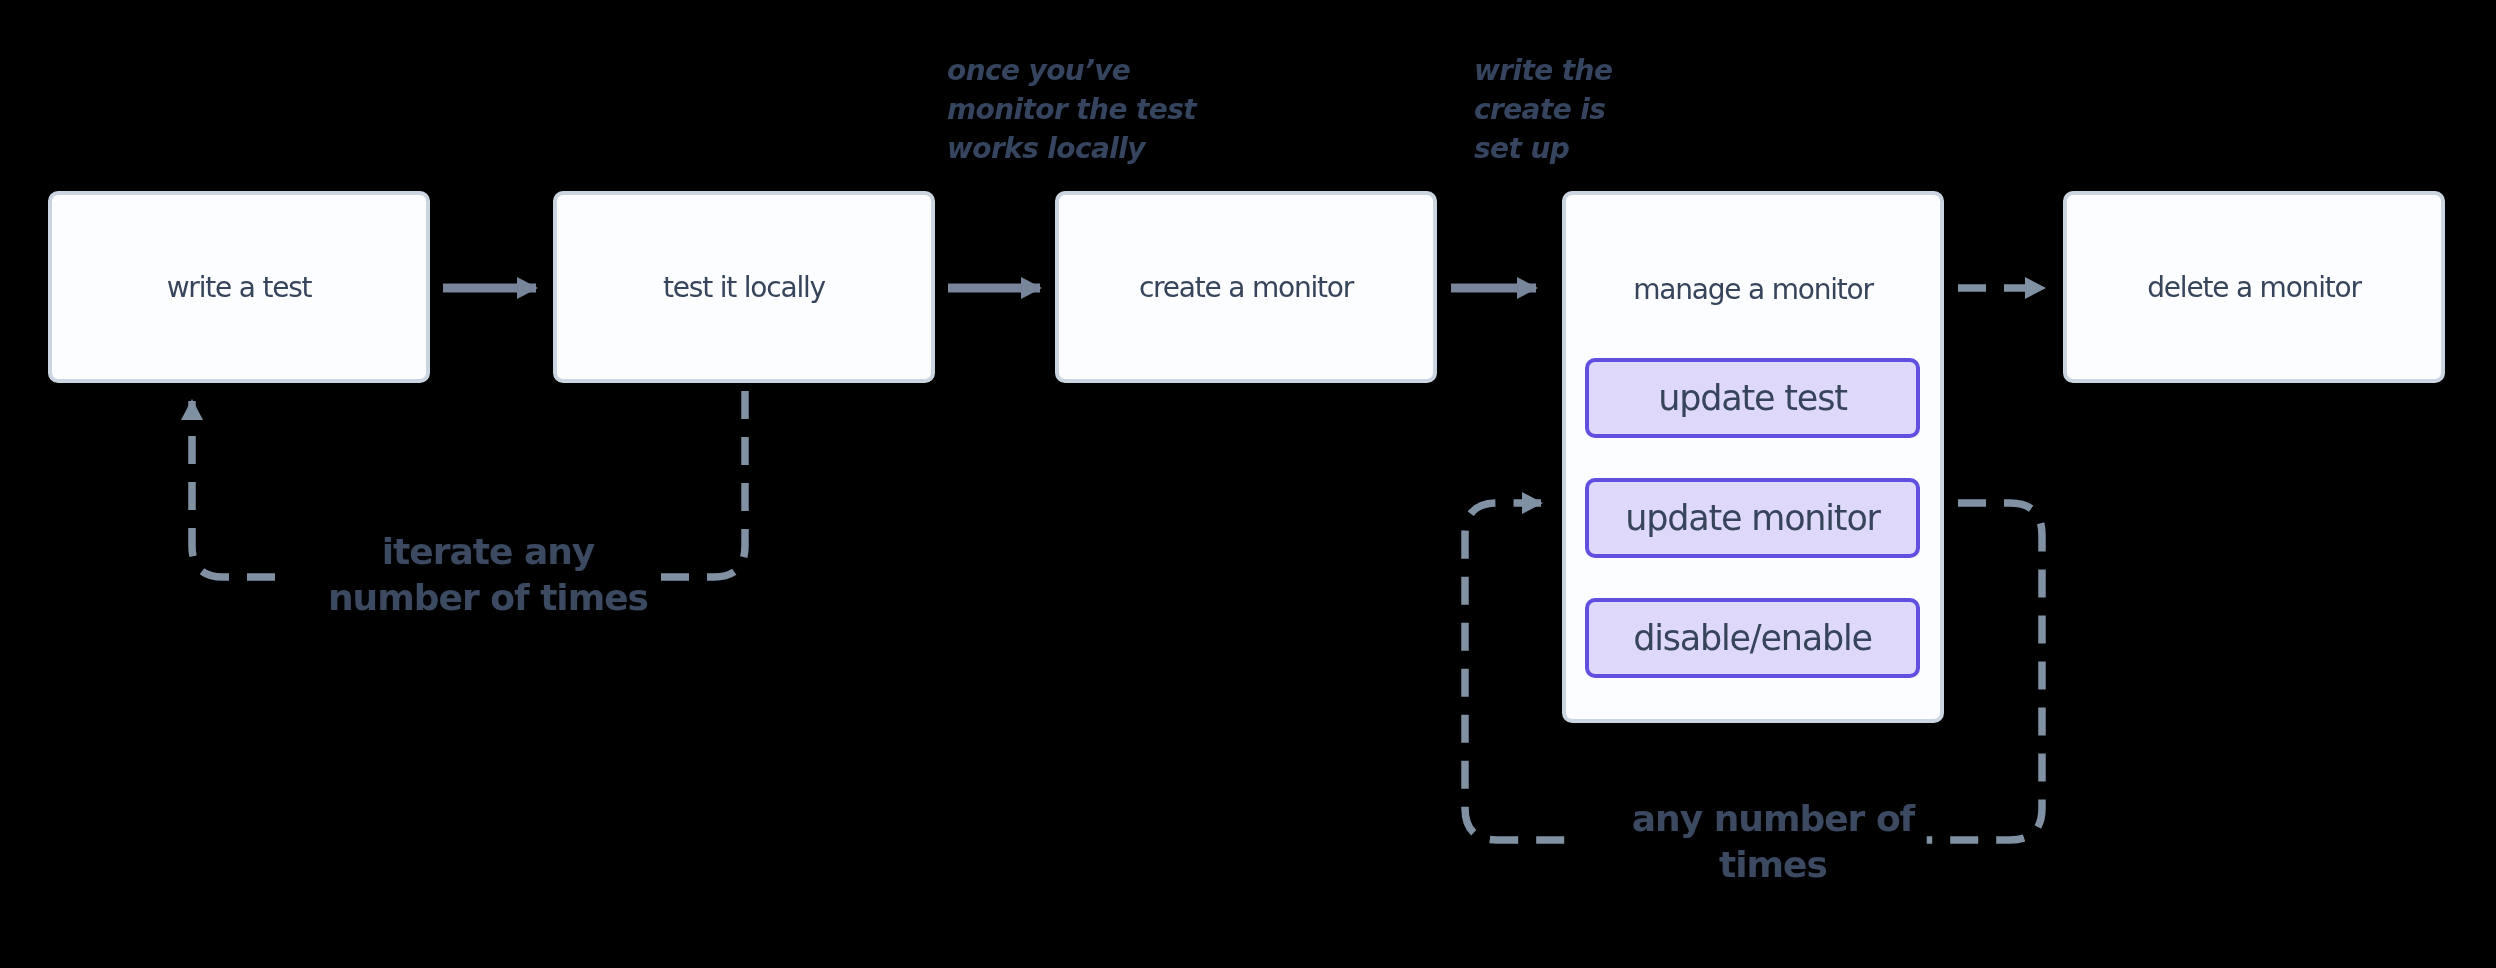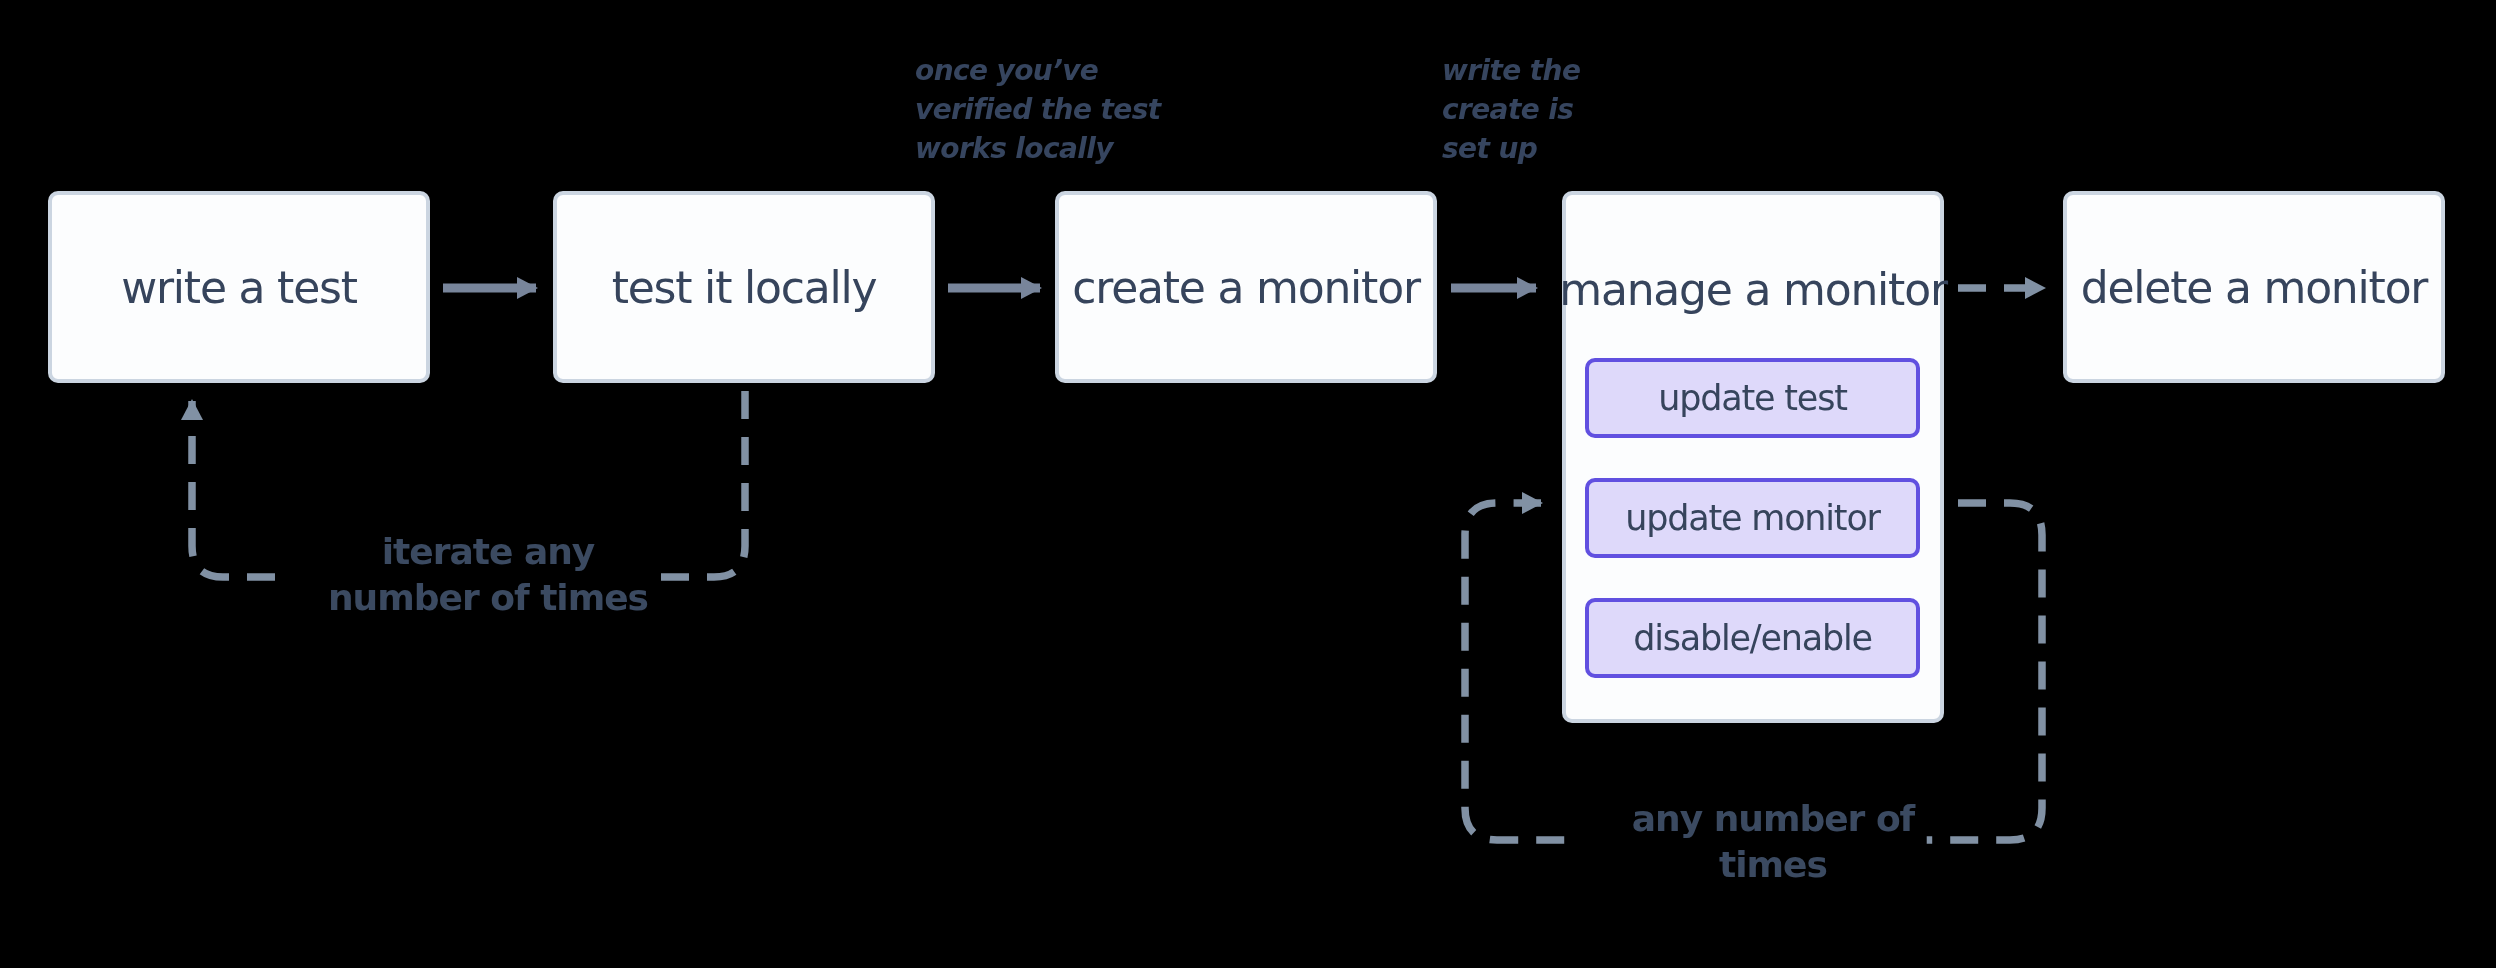--- a/index.html
+++ b/index.html
@@ -26,40 +26,40 @@
   .mh-solid{fill:var(--arrow);stroke:none;}
   .mh-dash{fill:var(--dashed_line);stroke:none;}
 
   .node{
     position:absolute;top:191px;width:382px;height:192px;
     background:var(--node_fill);border:4px solid var(--node_border);
     border-radius:10px;box-sizing:border-box;
     display:flex;align-items:center;justify-content:center;
   }
   .node-label{
-    color:var(--node_text);font-size:44px;letter-spacing:-1.2px;
+    color:var(--node_text);font-size:28px;letter-spacing:-1.2px;
     white-space:nowrap;
   }
   .node.tall{height:532px;display:block;position:absolute;}
   .node-title{
     position:absolute;top:0;left:0;right:0;height:188px;
     display:flex;align-items:center;justify-content:center;text-align:center;
   }
   .subnode{
     position:absolute;left:19px;width:335px;height:80px;
     background:var(--subnode_fill);border:4px solid var(--subnode_border);
     border-radius:10px;box-sizing:border-box;
     display:flex;align-items:center;justify-content:center;
   }
   .subnode .node-label{font-size:35px;}
 
   .annotation{
     position:absolute;color:var(--annotation_text);
     font-style:italic;font-weight:bold;font-size:28px;line-height:39px;
-    letter-spacing:-0.6px;white-space:nowrap;
+    letter-spacing:-0.6px;white-space:nowrap;margin-left:32px;
   }
   .ann-line{display:block;}
 
   .loop-label{
     position:absolute;transform:translate(-50%,-50%);
     background:var(--background);padding:4px 12px;
     color:var(--loop_label_text);font-weight:bold;font-size:36px;
     line-height:46px;letter-spacing:-1px;text-align:center;white-space:nowrap;
   }
   .loop-line{display:block;margin-left:40px;}
@@ -115,21 +115,21 @@
       <span class="node-label">disable/enable</span>
     </div>
   </div>
 
   <div class="node" style="left:2063px">
     <span class="node-label">delete a monitor</span>
   </div>
 
   <div class="annotation" style="left:915px;top:51px">
     <span class="ann-line">once you’ve</span>
-    <span class="ann-line">verified the test</span>
+    <span class="ann-line">monitor the test</span>
     <span class="ann-line">works locally</span>
   </div>
 
   <div class="annotation" style="left:1442px;top:51px">
     <span class="ann-line">write the</span>
     <span class="ann-line">create is</span>
     <span class="ann-line">set up</span>
   </div>
 
   <div class="loop-label" style="left:468px;top:575px">

